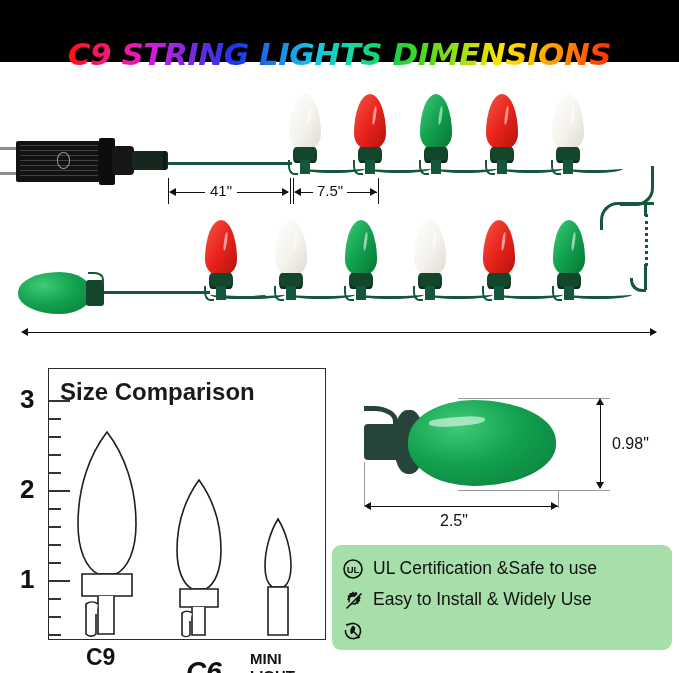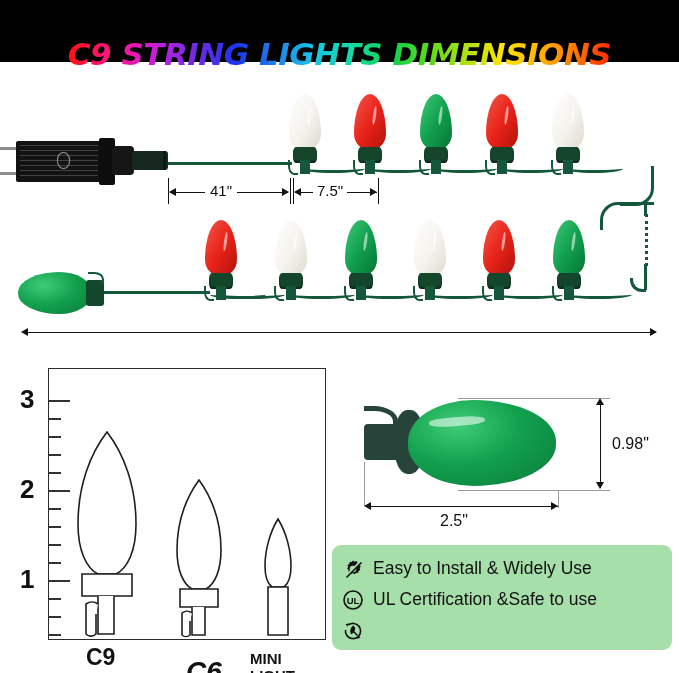--- a/index.html
+++ b/index.html
@@ -378,20 +378,21 @@
   <div class="rtick minor" style="top:194px;"></div>
   <div class="rtick major" style="top:212px;"></div>
   <div class="rtick minor" style="top:230px;"></div>
   <div class="rtick minor" style="top:248px;"></div>
   <div class="rtick minor" style="top:266px;"></div>
 
   <div class="rnum" style="left:10px;top:16px;">3</div>
   <div class="rnum" style="left:10px;top:106px;">2</div>
   <div class="rnum" style="left:10px;top:196px;">1</div>
 
+  <div id="size-title">Size Comparison</div>
 
   <svg class="abs" style="left:58px;top:60px;" width="78" height="212" viewBox="0 0 78 212">
     <path d="M39 4 C22 26, 10 58, 10 96 C10 122, 18 140, 30 146 L48 146 C60 140, 68 122, 68 96 C68 58, 56 26, 39 4 Z" fill="#fff" stroke="#1e1e1e" stroke-width="1.6"></path>
     <path d="M14 146 L64 146 L64 168 L14 168 Z" fill="#fff" stroke="#1e1e1e" stroke-width="1.6"></path>
     <path d="M30 168 L30 206 L46 206 L46 168" fill="#fff" stroke="#1e1e1e" stroke-width="1.6"></path>
     <path d="M30 176 a10 10 0 0 0 -12 0 L18 206 a7 7 0 0 0 10 0 L28 186" fill="#fff" stroke="#1e1e1e" stroke-width="1.6"></path>
   </svg>
   <div class="outline-label" style="left:76px;top:276px;font-size:23px;">C9</div>
 
   <svg class="abs" style="left:158px;top:108px;" width="62" height="164" viewBox="0 0 62 164">
@@ -425,48 +426,48 @@
   <div class="abs" style="left:244px;top:90px;width:0;height:0;border-left:4px solid transparent;border-right:4px solid transparent;border-top:7px solid #111;"></div>
   <div class="dimlabel abs" style="left:260px;top:43px;font-size:16px;">0.98"</div>
 
   <div class="abs" style="left:14px;top:114px;width:192px;height:0;border-top:1.4px solid #111;"></div>
   <div class="arrow-l" style="left:12px;top:110px;"></div>
   <div class="arrow-r" style="left:199px;top:110px;"></div>
   <div class="dimlabel abs" style="left:88px;top:120px;font-size:16px;">2.5"</div>
 </div>
 
 <div id="feature-box">
+
+  <div class="feature-row">
+    <span class="ficon">
+      <svg width="22" height="22" viewBox="0 0 22 22">
+        <circle cx="11" cy="11" r="9" fill="none" stroke="#111" stroke-width="1.6"></circle>
+        <text x="11" y="15" font-size="9.5" font-family="Liberation Sans, sans-serif" font-weight="bold" text-anchor="middle" fill="#111">UL</text>
+      </svg>
+    </span>
+    <span class="feature-text">UL Certification &amp;Safe to use</span>
+  </div>
 
   <div class="feature-row">
     <span class="ficon">
       <svg width="22" height="22" viewBox="0 0 22 22">
         <g fill="#111">
           <path d="M11 2.6 l1.7 1.1 1.9-.6 .9 1.8 2 .3 -.2 2 1.5 1.3 -1.1 1.7 .6 1.9 -1.8 .9 -.3 2 -2-.2 -1.3 1.5 -1.7-1.1 -1.9 .6 -.9-1.8 -2-.3 .2-2 -1.5-1.3 1.1-1.7 -.6-1.9 1.8-.9 .3-2 2 .2z"></path>
         </g>
         <circle cx="11" cy="11" r="3.3" fill="#a6dfa9"></circle>
         <line x1="3.5" y1="18.5" x2="18.5" y2="3.5" stroke="#a6dfa9" stroke-width="2.2"></line>
         <line x1="4.5" y1="19.5" x2="19.5" y2="4.5" stroke="#111" stroke-width="1.6"></line>
       </svg>
     </span>
     <span class="feature-text">Easy to Install &amp; Widely Use</span>
   </div>
 
   <div class="feature-row">
     <span class="ficon">
       <svg width="22" height="22" viewBox="0 0 22 22">
-        <circle cx="11" cy="11" r="9" fill="none" stroke="#111" stroke-width="1.6"></circle>
-        <text x="11" y="15" font-size="9.5" font-family="Liberation Sans, sans-serif" font-weight="bold" text-anchor="middle" fill="#111">UL</text>
-      </svg>
-    </span>
-    <span class="feature-text">UL Certification &amp;Safe to use</span>
-  </div>
-
-  <div class="feature-row">
-    <span class="ficon">
-      <svg width="22" height="22" viewBox="0 0 22 22">
         <circle cx="11" cy="11" r="7.6" fill="none" stroke="#111" stroke-width="1.6" stroke-dasharray="30 6" transform="rotate(-40 11 11)"></circle>
         <path d="M11 5.5 C8.2 8, 7.4 11.6, 9.2 14.2 C11.6 13.2, 13.4 10.6, 13.2 7.4 Z" fill="#111"></path>
         <line x1="11" y1="11" x2="15.5" y2="15.5" stroke="#111" stroke-width="1.5"></line>
         <polygon points="3.6,4.2 7.4,3.2 5.4,6.6" fill="#111"></polygon>
         <polygon points="18.4,17.8 14.6,18.8 16.6,15.4" fill="#111"></polygon>
       </svg>
     </span>
   </div>
 </div>
 

